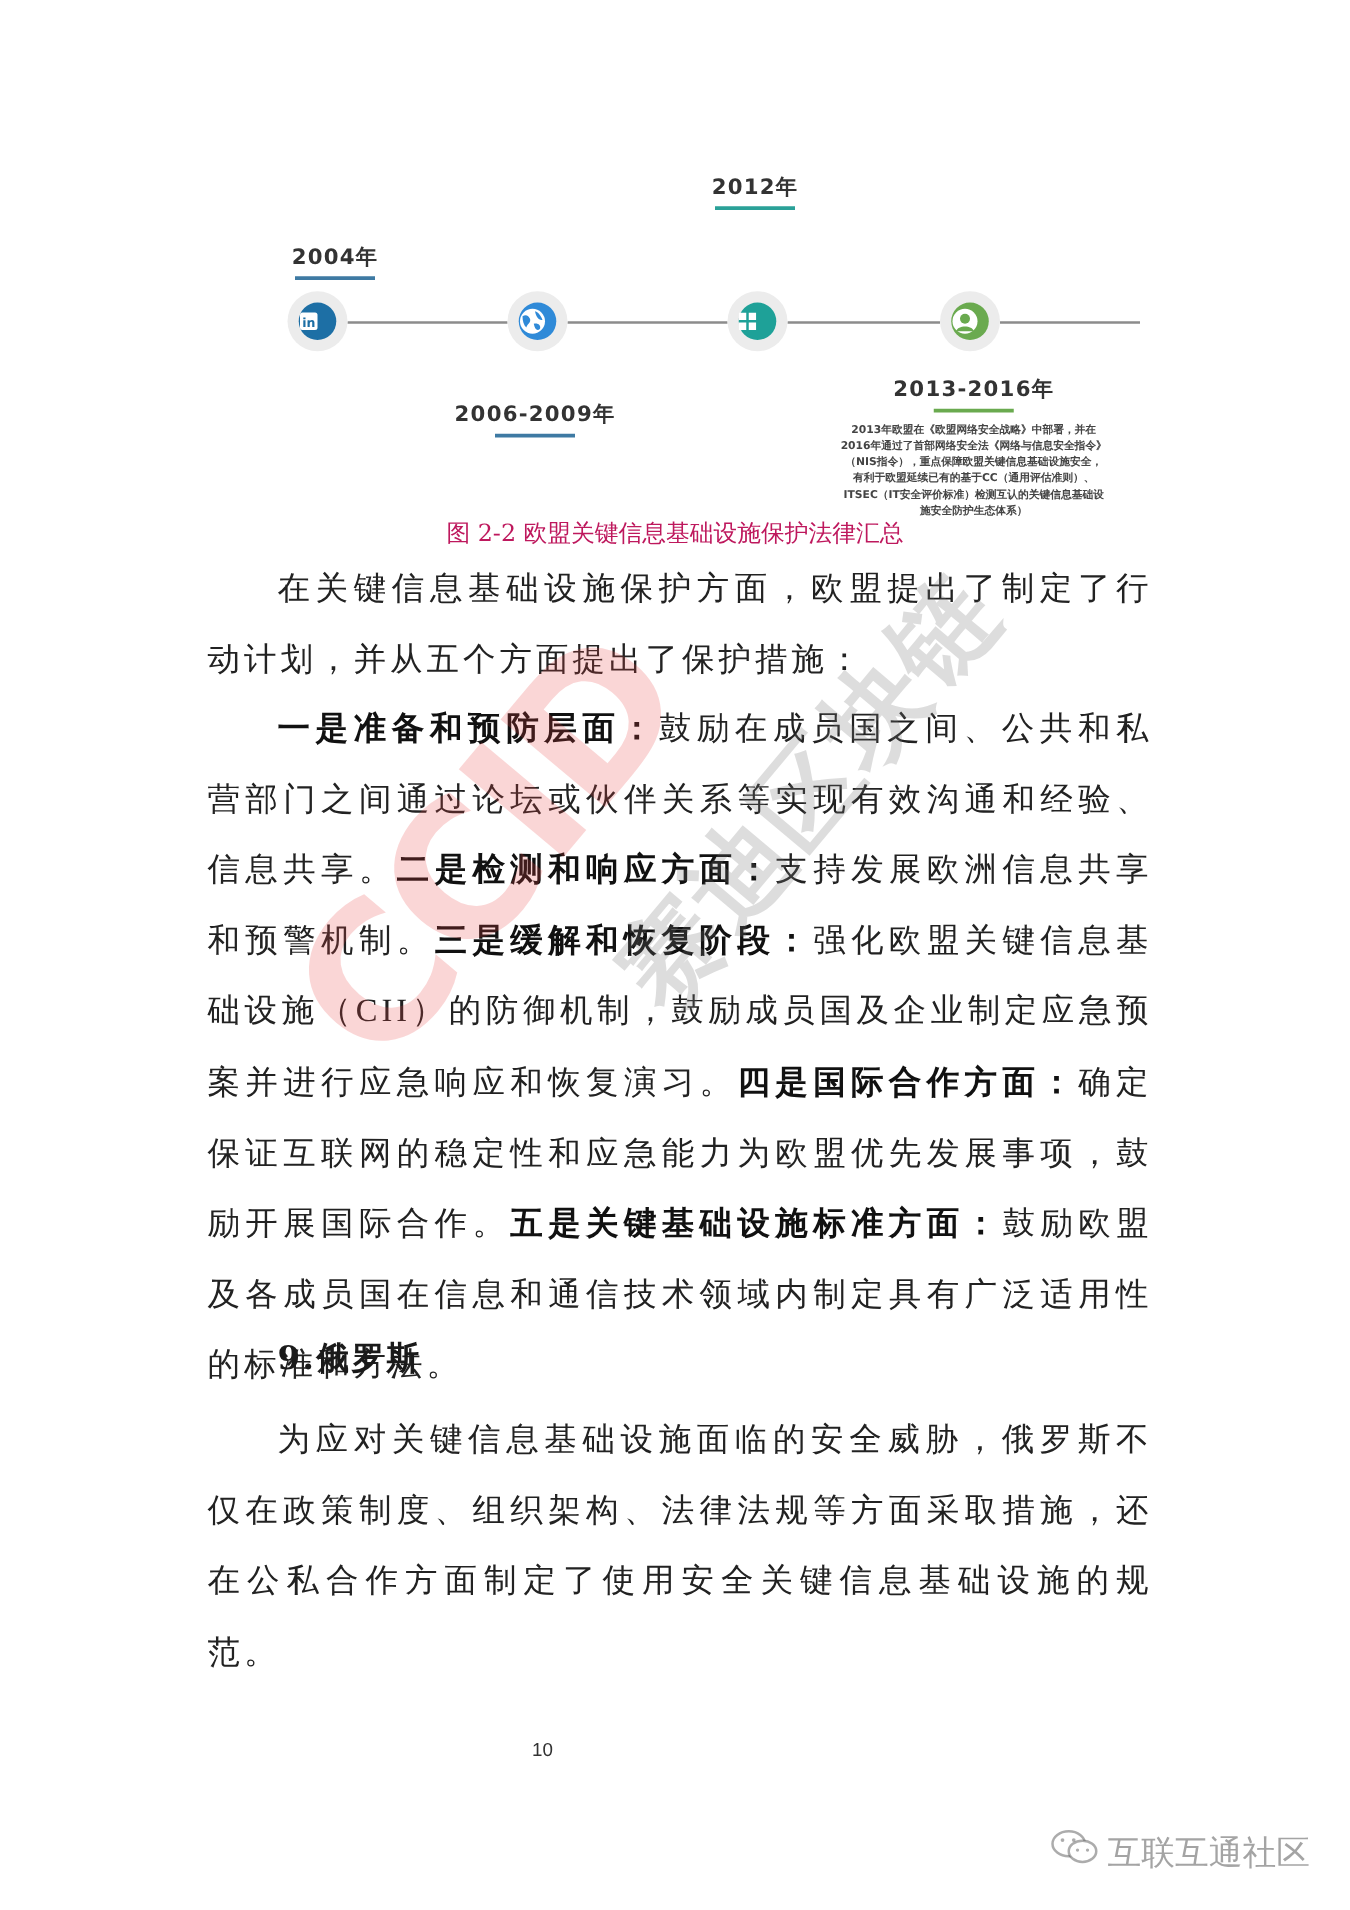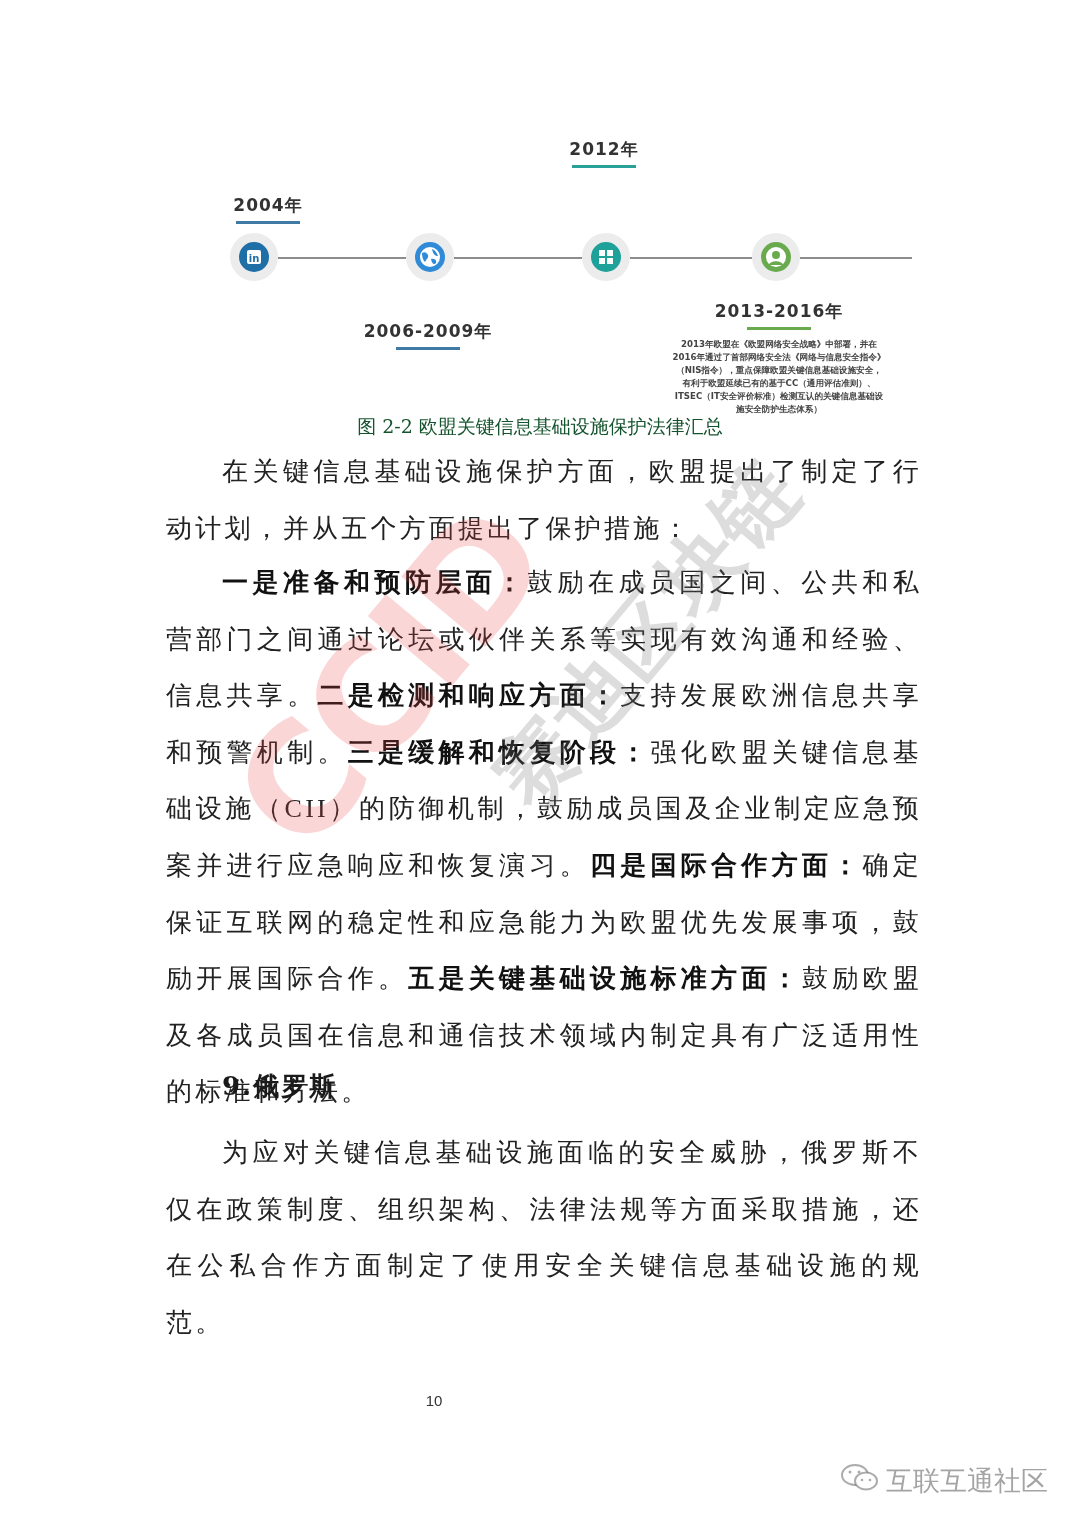--- a/index.html
+++ b/index.html
@@ -16,24 +16,24 @@
   #m2004 { left: 168px; top: 150px; width: 200px; margin-top: 44px; }
   #m2012 { left: 506px; top: 138px; width: 196px; }
   #m2006 { left: 312px; top: 300px; width: 232px; margin-top: 20px; }
   #m2013 { left: 672px; top: 300px; width: 214px; }
   #m2006 .desc, #m2013 .desc { text-align: center; }
 
   .axis-line { position: absolute; top: 257px; height: 2px; background: #8c8c8c; }
   .node { position: absolute; top: 233px; width: 48px; height: 48px; border-radius: 50%;
           background: #ececec; display: flex; align-items: center; justify-content: center; }
   .node .inner { width: 30px; height: 30px; border-radius: 50%; display: flex;
-                 align-items: center; justify-content: center; }
+                 align-items: center; justify-content: flex-start; }
 
   .caption { position: absolute; top: 414px; left: 0; width: 1080px; text-align: center;
-             font-size: 19px; color: #14532d; }
+             font-size: 19px; color: #be185d; }
 
   
   .text-block { position: absolute; left: 166px; width: 756px; font-size: 26px;
                 line-height: 56.6px; letter-spacing: 3.2px; color: #222; }
   .text-block p { margin: 0; text-indent: 56px; text-align: justify; }
   .text-block b { font-weight: bold; color: #111; }
   #para1 { top: 443px; }
   #para2 { top: 555px; font-family: Liberation Serif, serif; }
   #heading3 { position: absolute; top: 1069px; left: 222px; font-size: 26px;
               font-weight: bold; letter-spacing: 2px; }

